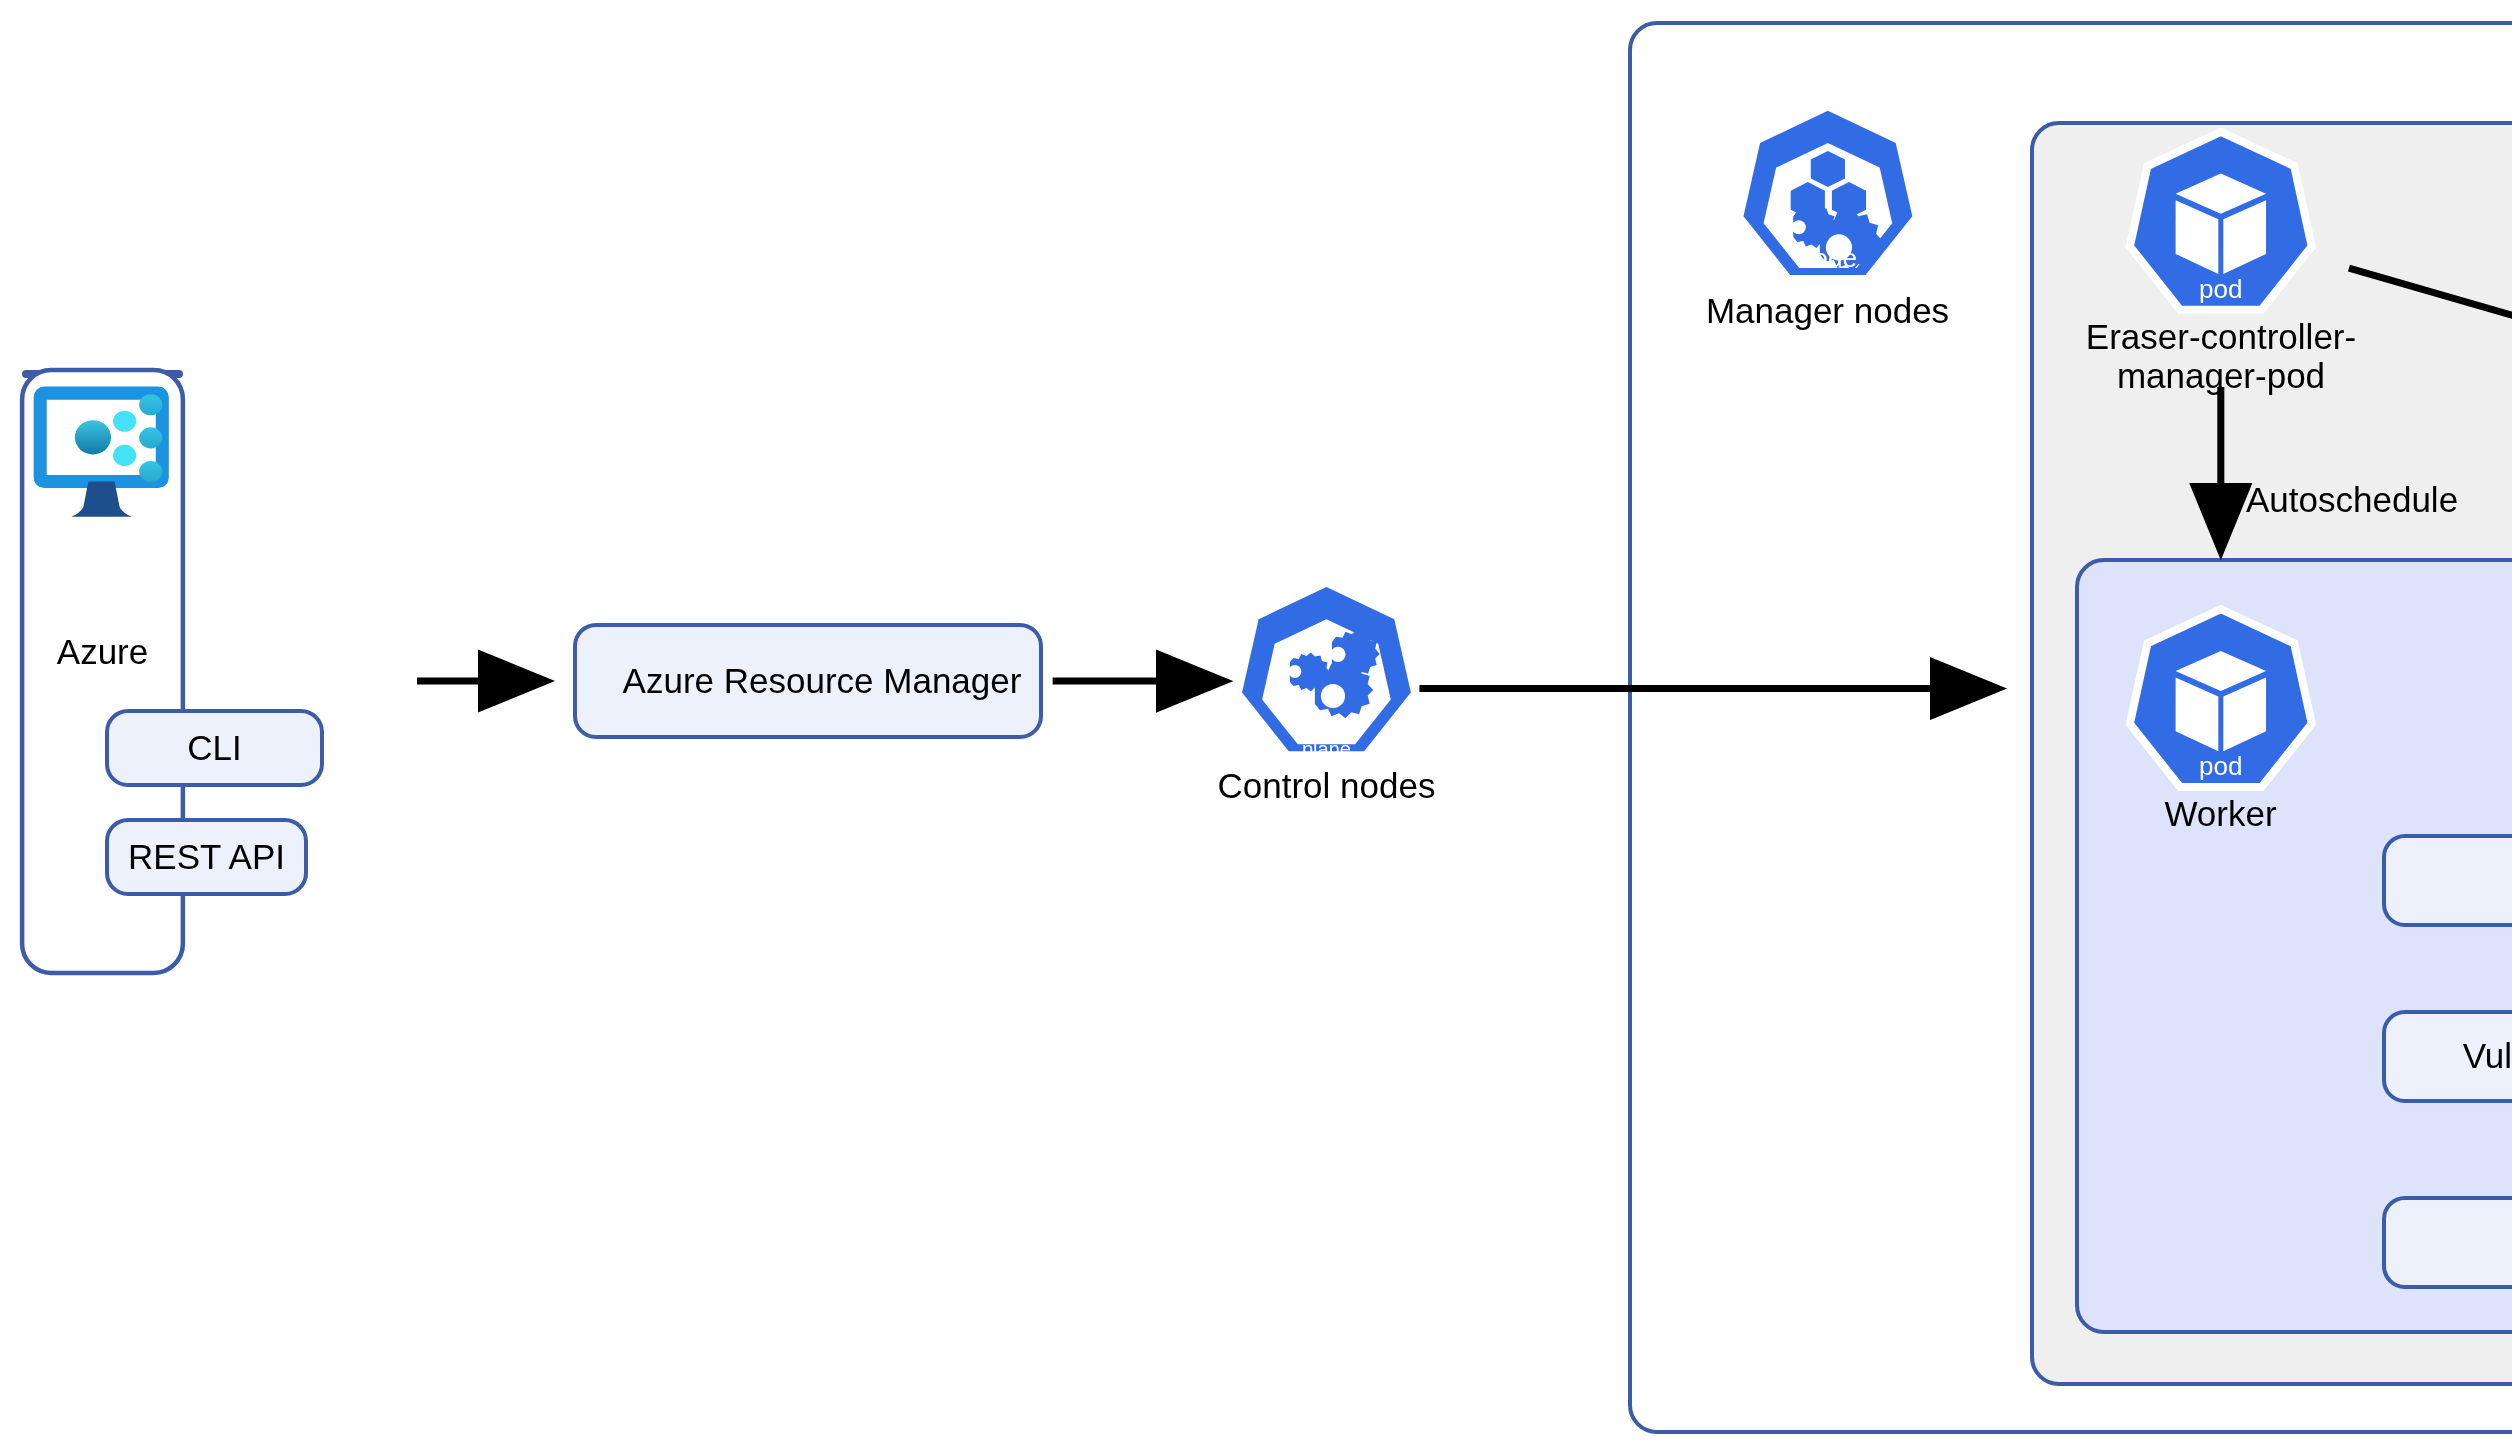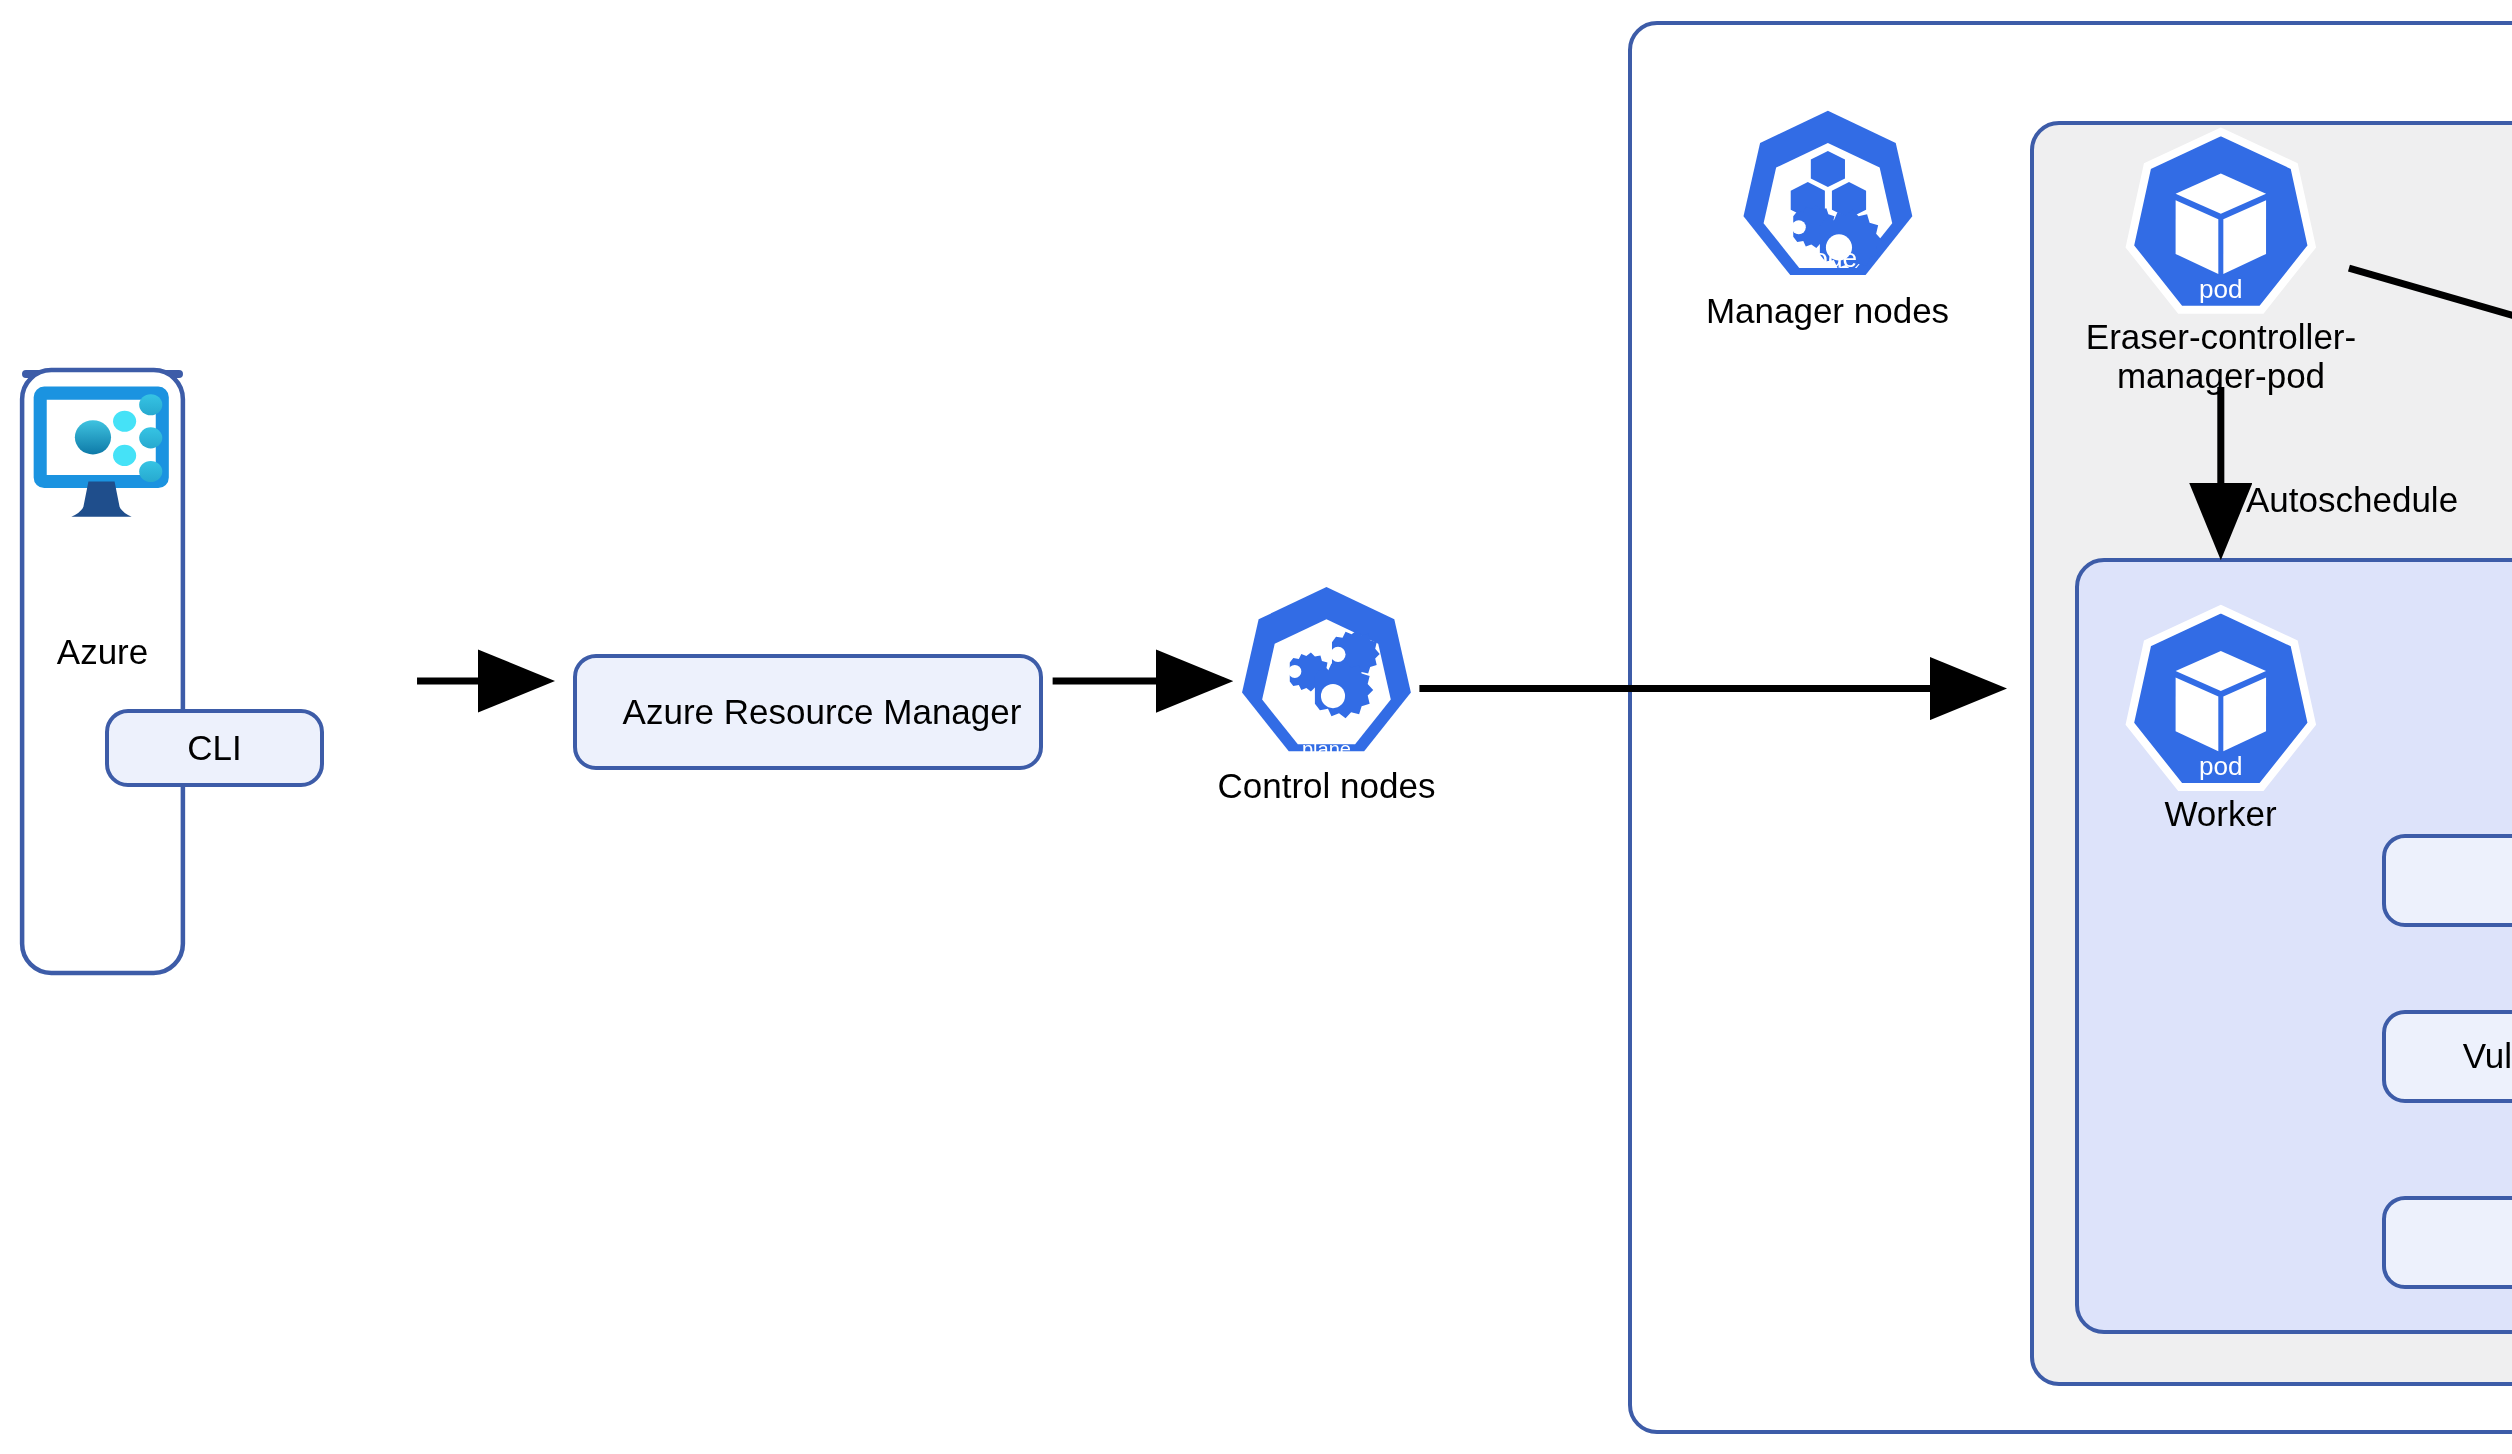--- a/index.html
+++ b/index.html
@@ -142,22 +142,23 @@
       <line x1="4420" y1="770" x2="4420" y2="1095" marker-end="url(#ah)"></line>
       <line x1="5224" y1="1930" x2="5224" y2="2040" marker-end="url(#ah)"></line>
       <line x1="5224" y1="2265" x2="5224" y2="2375" marker-end="url(#ah)"></line>
     </g>
   </svg>
 
   <div class="caption" style="left:22px;top:632px;width:161px;">Azure</div>
 
   <div class="rbox" style="left:105px;top:709px;width:219px;height:78px;">CLI</div>
 
+  <div class="rbox" style="left:105px;top:818px;width:203px;height:78px;">REST API</div>
 
-  <div class="rbox" style="left:573px;top:654px;width:470px;height:116px;padding-left:28px;">Azure Resource Manager</div>
+  <div class="rbox" style="left:573px;top:623px;width:470px;height:116px;padding-left:28px;">Azure Resource Manager</div>
 
   <div class="caption" style="left:1176px;top:766px;width:301px;">Control nodes</div>
 
   <div class="caption" style="left:1677px;top:291px;width:301px;">Manager nodes</div>
 
   <div class="caption" style="left:2045px;top:317px;width:352px;">Eraser-controller-
 manager-pod</div>
 
   <div class="caption" style="left:2070px;top:794px;width:301px;">Worker</div>
 

